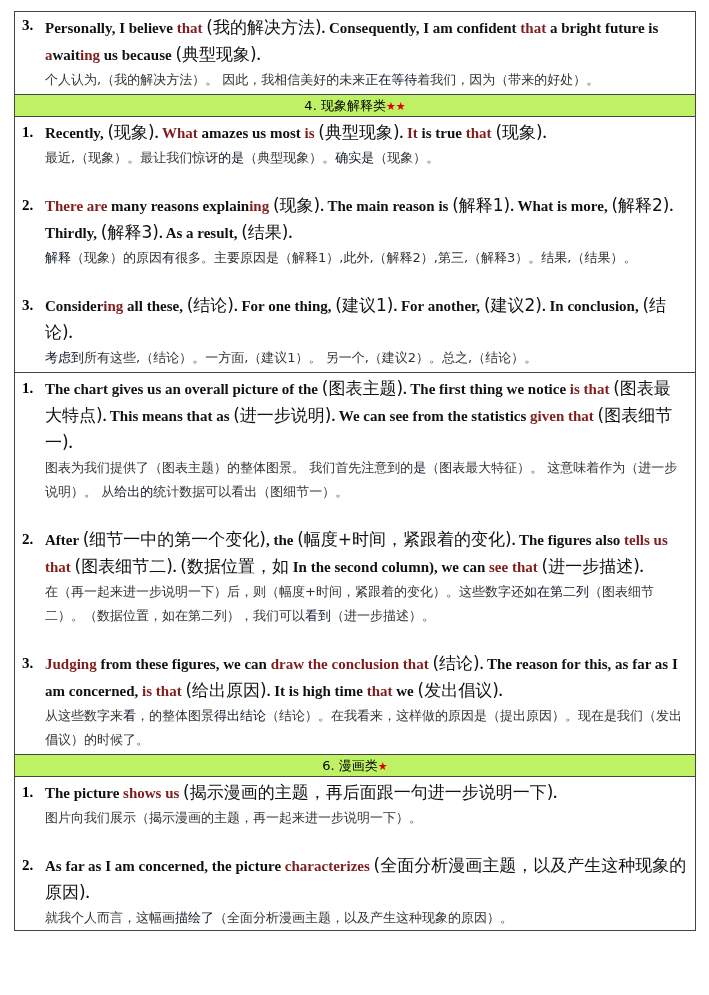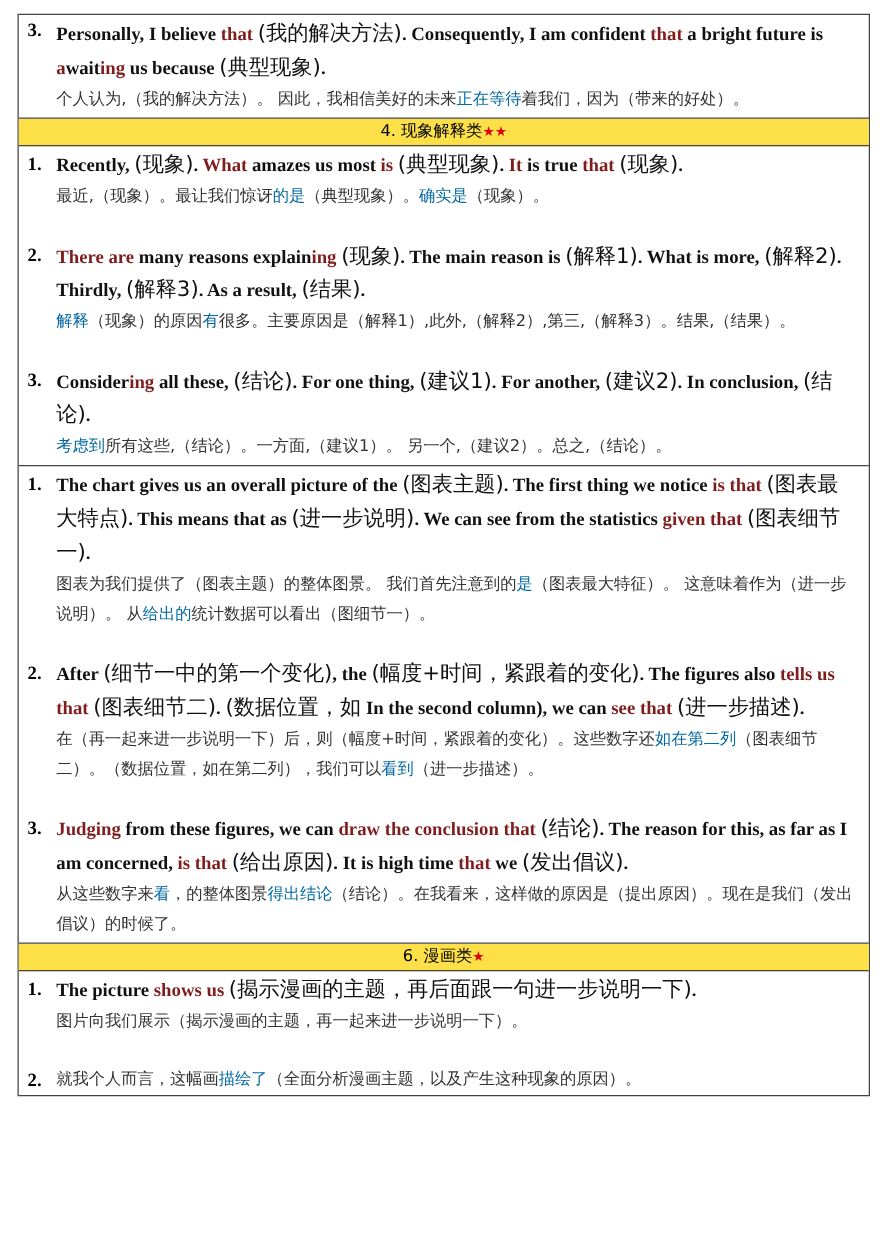--- a/index.html
+++ b/index.html
@@ -5,38 +5,38 @@
   html, body { margin:0; padding:0; background:#ffffff; }
   body { width:709px; height:995px; position:relative; overflow:hidden; }
   .tbl {
     position:absolute; left:14px; top:11px; width:682px;
     border:1px solid #444; border-bottom:1px solid #444;
     box-sizing:border-box;
   }
   .row { border-bottom:1px solid #444; padding:0 8px 0 8px; box-sizing:border-box; }
   .row:last-child { border-bottom:none; }
   .hdr {
-    background:#fde047; text-align:center; height:22px; line-height:22px;
+    background:#bef264; text-align:center; height:22px; line-height:22px;
     font-family:"DejaVu Sans", sans-serif; font-size:13px; color:#000;
   }
   .hdr .star { color:#e00000; font-size:11px; }
   .item { position:relative; padding-left:30px; }
   .num {
     position:absolute; left:7px; top:0;
     font-family:"Liberation Serif", serif; font-weight:bold; font-size:15px; line-height:26px;
   }
   .en {
     font-family:"Liberation Serif", serif; font-weight:bold; font-size:15px; line-height:26px; color:#111;
   }
   .en .zh { font-family:"DejaVu Sans", sans-serif; font-size:17px; font-weight:normal; }
   .cn {
     font-family:"DejaVu Sans", sans-serif; font-size:13px; line-height:24px; color:#333;
   }
   .red { color:#7f1d1d; }
-  .cn .red { color:#0369a1; }
+  .cn .red { color:#0f172a; }
   .gap { height:22px; }
 </style>
 </head>
 <body>
 
 <div class="tbl">
 
   <div class="row item" style="padding-top:2px;padding-bottom:2px;">
     <span class="num">3.</span>
     <div class="en"><span>Personally, I believe </span><span class="red">that</span><span> </span><span class="zh">(我的解决方法)</span><span>. Consequently, I am confident </span><span class="red">that</span><span> a bright future is </span><span class="red">a</span><span>wait</span><span class="red">ing</span><span> us because </span><span class="zh">(典型现象)</span><span>.</span></div>
@@ -91,16 +91,17 @@
   </div>
   <div class="row item" style="padding-top:2px;padding-bottom:0;">
     <div style="position:relative">
       <span class="num" style="left:-23px">1.</span>
       <div class="en"><span>The picture </span><span class="red">shows us</span><span> </span><span class="zh">(揭示漫画的主题，再后面跟一句进一步说明一下)</span><span>.</span></div>
       <div class="cn"><span>图片向我们展示（揭示漫画的主题，再一起来进一步说明一下）。</span></div>
     </div>
     <div class="gap"></div>
     <div style="position:relative">
       <span class="num" style="left:-23px">2.</span>
+      <div class="en"><span>As far as I am concerned, the picture </span><span class="red">characterizes</span><span> </span><span class="zh">(全面分析漫画主题，以及产生这种现象的原因)</span><span>.</span></div>
       <div class="cn"><span>就我个人而言，这幅画</span><span class="red">描绘了</span><span>（全面分析漫画主题，以及产生这种现象的原因）。</span></div>
     </div>
   </div>
 </div>
 
 </body></html>

